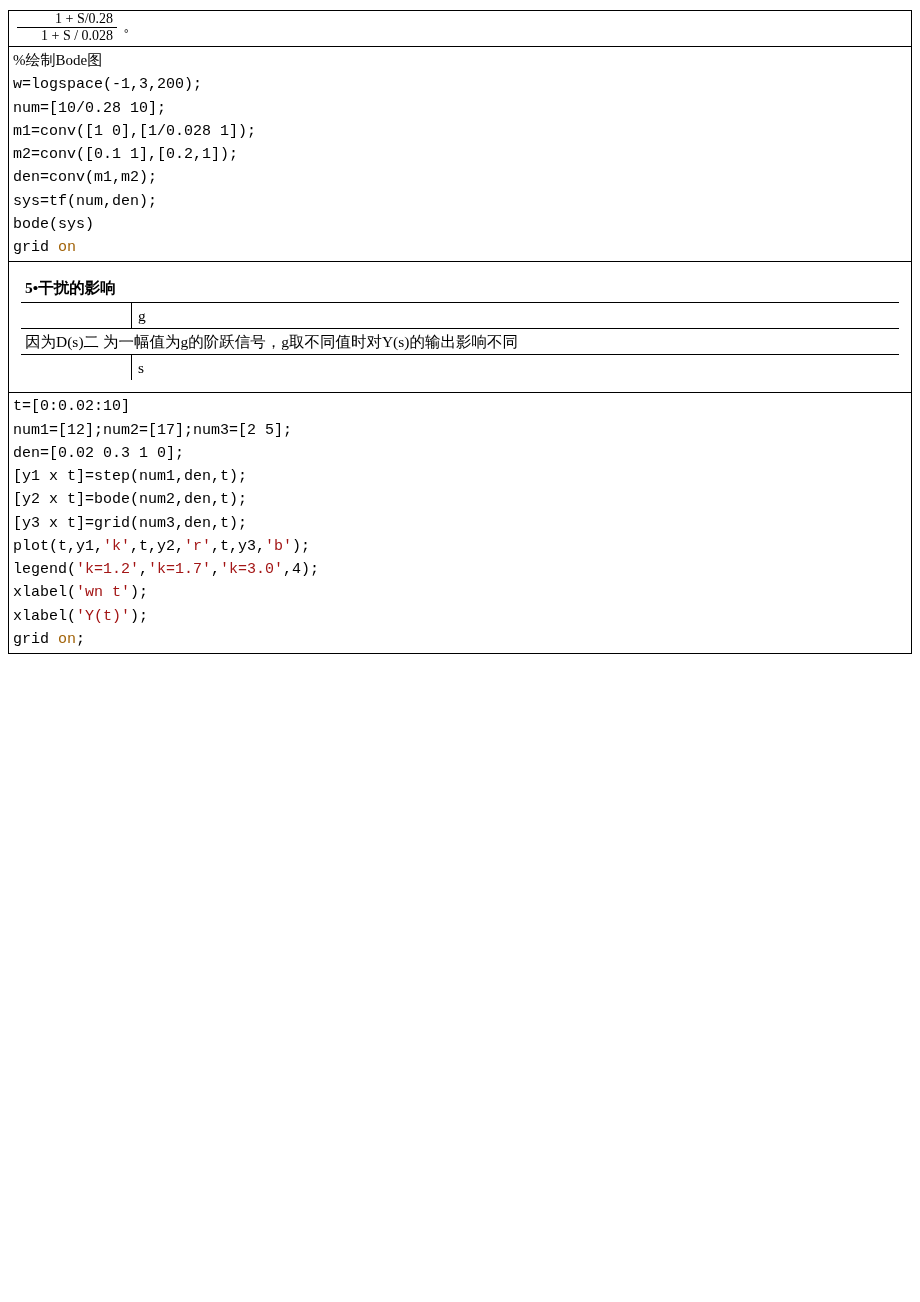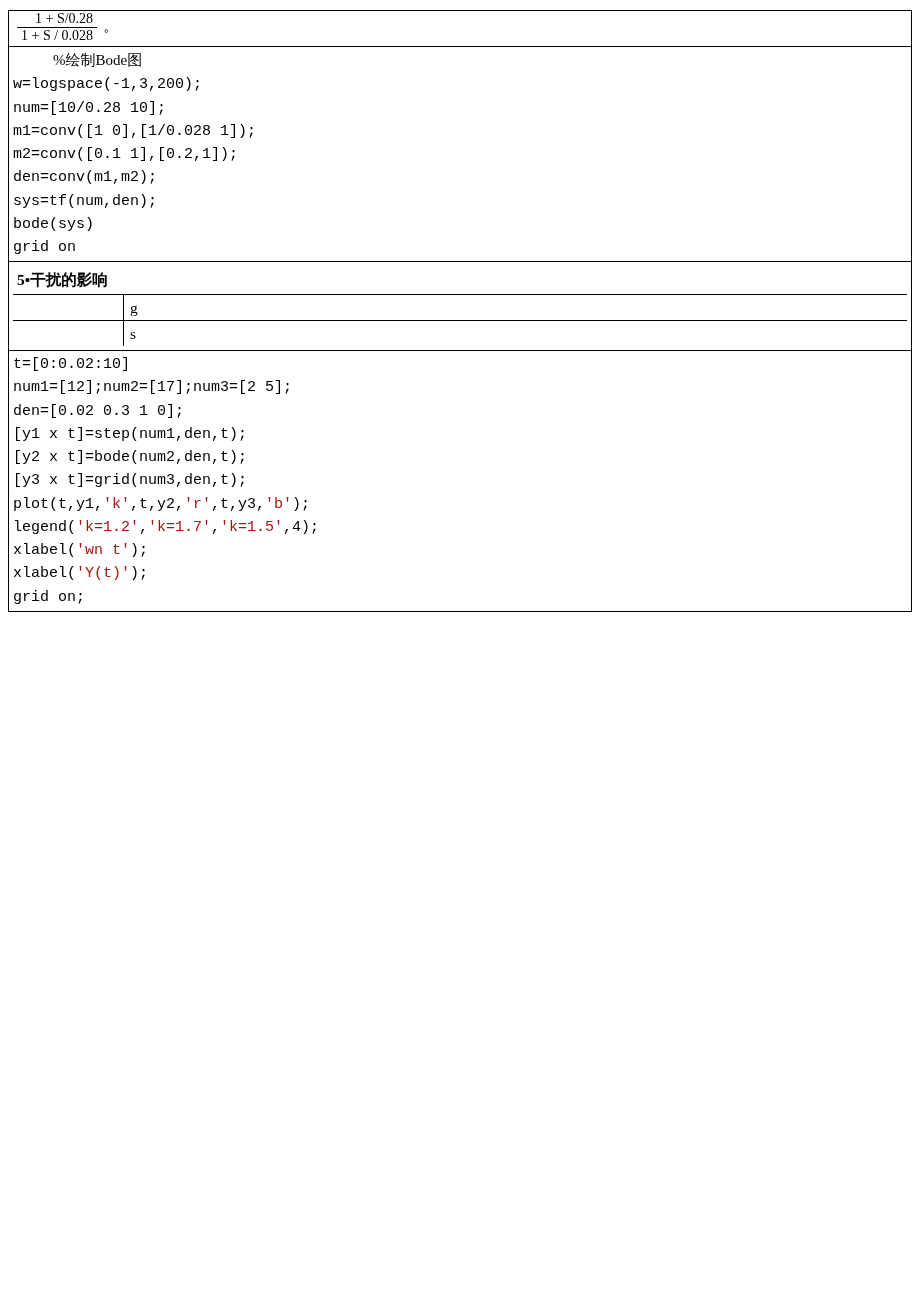--- a/index.html
+++ b/index.html
@@ -33,41 +33,40 @@
   }
   .fraction {
     display: inline-block;
     vertical-align: middle;
     text-align: right;
     font-size: 14px;
     line-height: 1.15;
     margin: 0 2px;
   }
   .fraction .num { display:block; border-bottom:1px solid #000; padding: 0 4px;}
-  .fraction .den { display:block; padding: 0 4px;}
+  .fraction .den { display:block; padding: 0 4px; margin-left: 20px;}
   .code-box {
     border: 1px solid #000;
     margin-top: -1px;
     padding: 2px 4px 2px 4px;
     font-family: "Consolas","Courier New",monospace;
     font-size: 15px;
     line-height: 1.55;
     white-space: pre;
     color: #000;
   }
   .code-box .comment-cn {
     font-family: "SimSun","宋体",serif;
-    margin-left: 40px;
   }
-  .kw { color: #000000; }
+  .kw { color: #a16207; }
   .str { color: #a31515; }
   .sec5 {
     border: 1px solid #000;
     margin-top: -1px;
-    padding: 4px;
+    padding: 12px;
   }
   .sec5 .row {
     display: flex;
     align-items: stretch;
     border-bottom: 1px solid #000;
   }
   .sec5 .row:last-child { border-bottom: none; }
   .sec5 .left-pad {
     width: 110px;
     flex-shrink: 0;
@@ -114,31 +113,32 @@
 <span>sys=tf(num,den);</span>
 <span>bode(sys)</span>
 <span>grid </span><span class="kw">on</span></div>
 
   <div class="sec5">
     <div class="heading5">5•干扰的影响</div>
     <div class="row">
       <div class="left-pad"></div>
       <div class="cellbox">g</div>
     </div>
+    <div class="fullrow">因为D(s)二 为一幅值为g的阶跃信号，g取不同值时对Y(s)的输出影响不同</div>
     <div class="row" style="border-bottom:none">
       <div class="left-pad"></div>
       <div class="cellbox">s</div>
     </div>
   </div>
 
   <div class="code-box"><span>t=[0:0.02:10]</span>
 <span>num1=[12];num2=[17];num3=[2 5];</span>
 <span>den=[0.02 0.3 1 0];</span>
 <span>[y1 x t]=step(num1,den,t);</span>
 <span>[y2 x t]=bode(num2,den,t);</span>
 <span>[y3 x t]=grid(num3,den,t);</span>
 <span>plot(t,y1,</span><span class="str">'k'</span><span>,t,y2,</span><span class="str">'r'</span><span>,t,y3,</span><span class="str">'b'</span><span>);</span>
-<span>legend(</span><span class="str">'k=1.2'</span><span>,</span><span class="str">'k=1.7'</span><span>,</span><span class="str">'k=1.5'</span><span>,4);</span>
+<span>legend(</span><span class="str">'k=1.2'</span><span>,</span><span class="str">'k=1.7'</span><span>,</span><span class="str">'k=3.0'</span><span>,4);</span>
 <span>xlabel(</span><span class="str">'wn t'</span><span>);</span>
 <span>xlabel(</span><span class="str">'Y(t)'</span><span>);</span>
 <span>grid </span><span class="kw">on</span><span>;</span></div>
 
 </div>
 
 </body></html>

